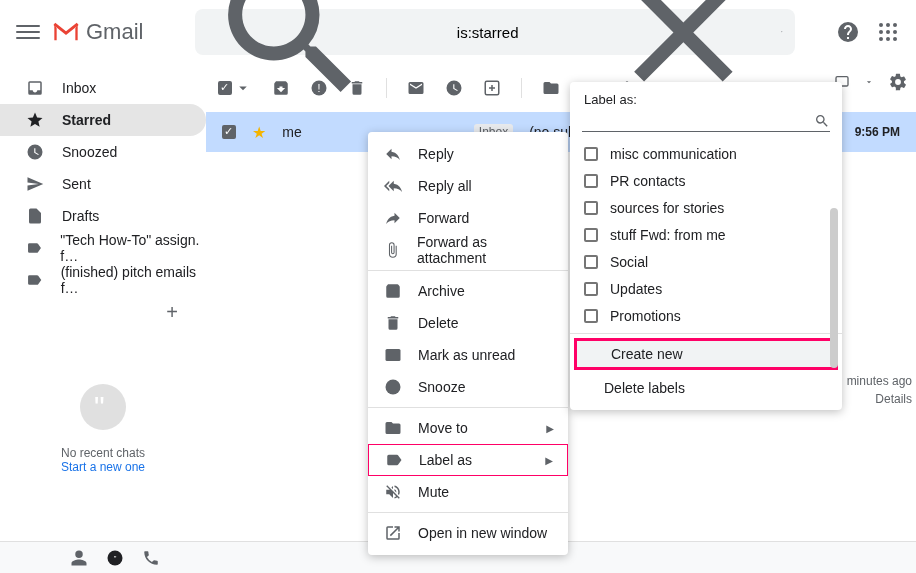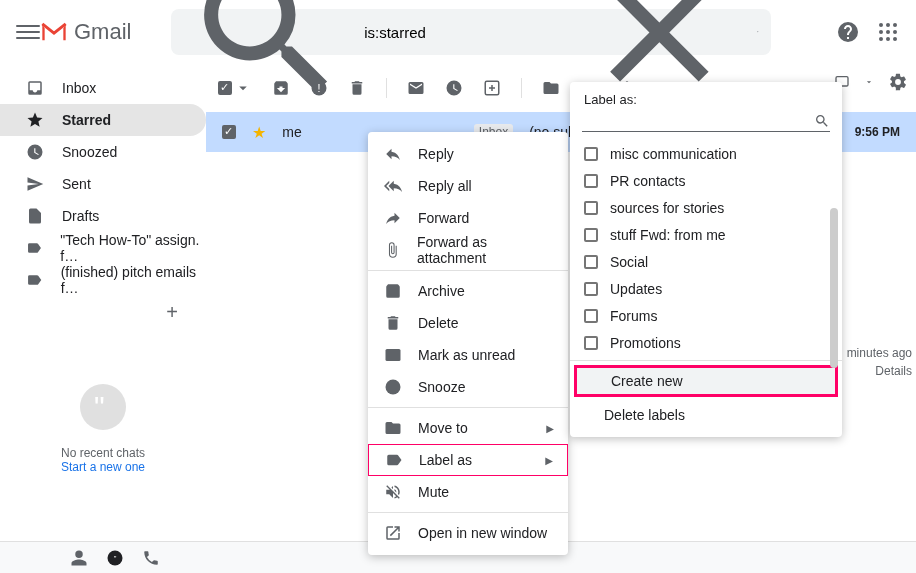--- a/index.html
+++ b/index.html
@@ -1,25 +1,25 @@
 <!DOCTYPE html>
 <html><head>
 <meta charset="utf-8">
 <style>
 * { box-sizing: border-box; margin: 0; padding: 0; font-family: Arial, sans-serif; }
 body { background: #fff; width: 916px; height: 573px; overflow: hidden; position: relative; font-size: 14px; color: #202124; }
 
-.header { display: flex; align-items: center; height: 64px; padding: 0 16px; }
+.header { display: flex; align-items: center; height: 64px; padding: 0 16px; gap: 12px; }
 .menu-btn { width: 24px; height: 24px; display: flex; flex-direction: column; justify-content: center; gap: 4px; cursor: pointer; }
 .menu-btn span { height: 2px; background: #5f6368; border-radius: 1px; }
 .logo { display: flex; align-items: center; gap: 6px; }
 .logo-m { width: 28px; height: 22px; }
 .logo-text { font-size: 22px; color: #5f6368; }
 .search-bar { flex: 1; max-width: 600px; margin-left: 40px; background: #f1f3f4; border-radius: 8px; display: flex; align-items: center; height: 46px; padding: 0 12px; gap: 12px; }
-.search-bar input { flex: 1; border: none; background: transparent; outline: none; font-size: 15px; }
+.search-bar input { flex: 1; border: none; background: transparent; outline: none; font-size: 15px; text-align: center; }
 .hdr-right { margin-left: auto; display: flex; align-items: center; gap: 16px; }
 .icn { width: 24px; height: 24px; fill: #5f6368; display: flex; align-items: center; justify-content: center; }
 
 .main { display: flex; height: calc(100% - 64px - 32px); }
 .sidebar { width: 206px; padding-top: 8px; }
 .compose { margin: 4px 0 12px 10px; width: 138px; height: 48px; border-radius: 24px; background: #fff; border: none; box-shadow: 0 1px 3px rgba(0,0,0,.2); display: flex; align-items: center; gap: 14px; padding-left: 14px; font-size: 14px; color: #3c4043; cursor: pointer; }
 .compose-plus { width: 22px; height: 22px; }
 .nav { display: flex; flex-direction: column; }
 .nav-item { height: 32px; border-radius: 0 16px 16px 0; display: flex; align-items: center; gap: 18px; padding-left: 26px; color: #202124; font-size: 14px; cursor: pointer; }
 .nav-item.active { background: #e5e5e5; font-weight: bold; }
@@ -40,21 +40,21 @@
 .cb { width: 14px; height: 14px; border: 2px solid #5f6368; border-radius: 2px; }
 .cb.checked { background: #5f6368; }
 .cb.checked::after { content: '✓'; color: #fff; font-size: 11px; display: block; margin-top: -2px; }
 
 .msg-row { height: 40px; background: #c2dbff; display: flex; align-items: center; padding: 0 16px; gap: 16px; font-size: 14px; }
 .star { color: #f4b400; font-size: 16px; }
 .inbox-tag { background: #e8eaed; color: #5f6368; font-size: 12px; padding: 1px 5px; border-radius: 3px; }
 .msg-time { margin-left: auto; font-size: 12px; font-weight: bold; }
 
 .storage { position: absolute; left: 6px; top: 296px; font-size: 12px; color: #5f6368; line-height: 1.5; }
-.pager { position: absolute; right: 4px; top: 280px; font-size: 12px; color: #5f6368; text-align: right; line-height: 1.5; }
+.pager { position: absolute; right: 4px; top: 308px; font-size: 12px; color: #5f6368; text-align: right; line-height: 1.5; }
 
 .ctx-menu { position: absolute; left: 368px; top: 132px; width: 200px; background: #fff; box-shadow: 0 2px 10px rgba(0,0,0,.25); border-radius: 4px; padding: 6px 0; z-index: 5; }
 .ctx-item { height: 32px; display: flex; align-items: center; gap: 16px; padding: 0 16px; font-size: 14px; cursor: pointer; position: relative; }
 .ctx-item svg { width: 18px; height: 18px; fill: #5f6368; }
 .ctx-item.sel { border: 1px solid #ff0066; }
 .ctx-item .arrow { position: absolute; right: 14px; font-size: 10px; color: #5f6368; }
 .ctx-sep { height: 1px; background: #e0e0e0; margin: 4px 0; }
 
 .label-menu { position: absolute; left: 570px; top: 82px; width: 272px; background: #fff; box-shadow: 0 2px 10px rgba(0,0,0,.25); border-radius: 4px; padding: 10px 0 6px; z-index: 6; }
 .label-title { padding: 0 14px 6px; font-size: 13px; color: #202124; }
@@ -353,24 +353,20 @@
   <div class="label-opt">
       <div class="lcb"></div>
       <span>Social</span>
     </div>
   <div class="label-opt">
       <div class="lcb"></div>
       <span>Updates</span>
     </div>
   <div class="label-opt">
       <div class="lcb"></div>
-      <span>Forums</span>
-    </div>
-  <div class="label-opt">
-      <div class="lcb"></div>
       <span>Promotions</span>
     </div>
   <div class="lbl-sep"></div>
   <div class="label-action hl">
       <span>Create new</span>
     </div>
   <div class="label-action">
       <span>Delete labels</span>
     </div>
   <div class="lbl-scroll"></div>

